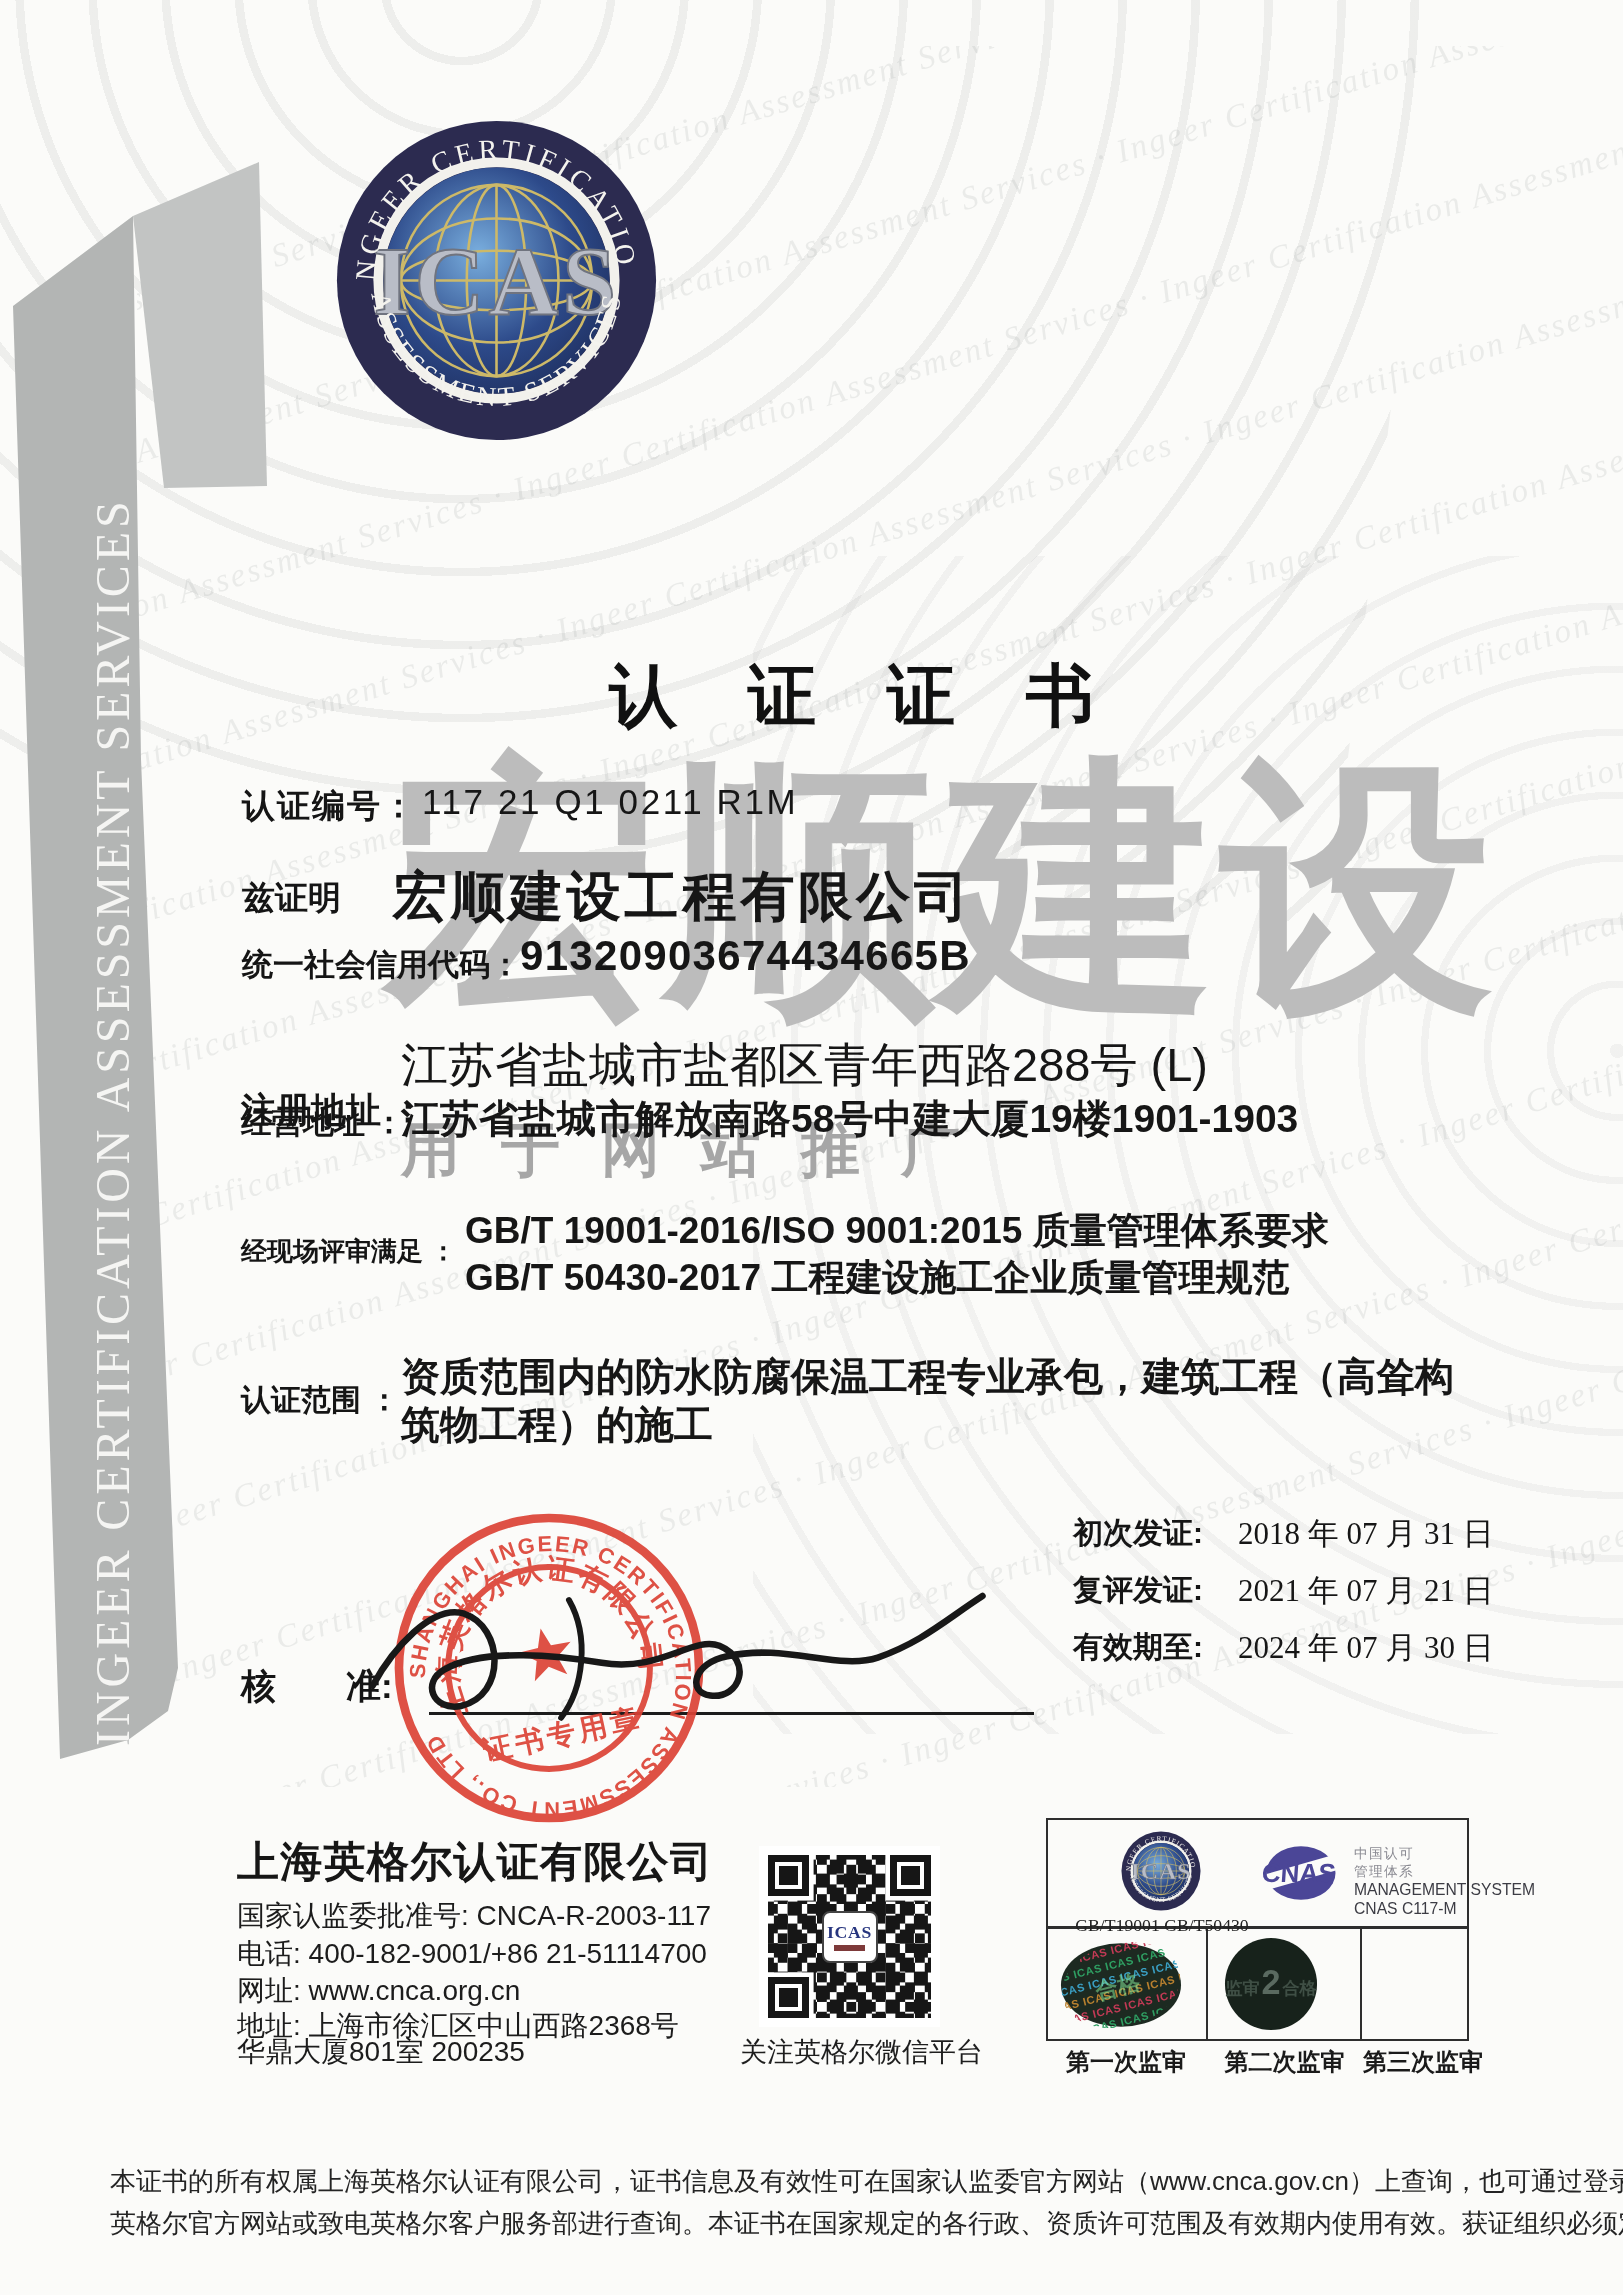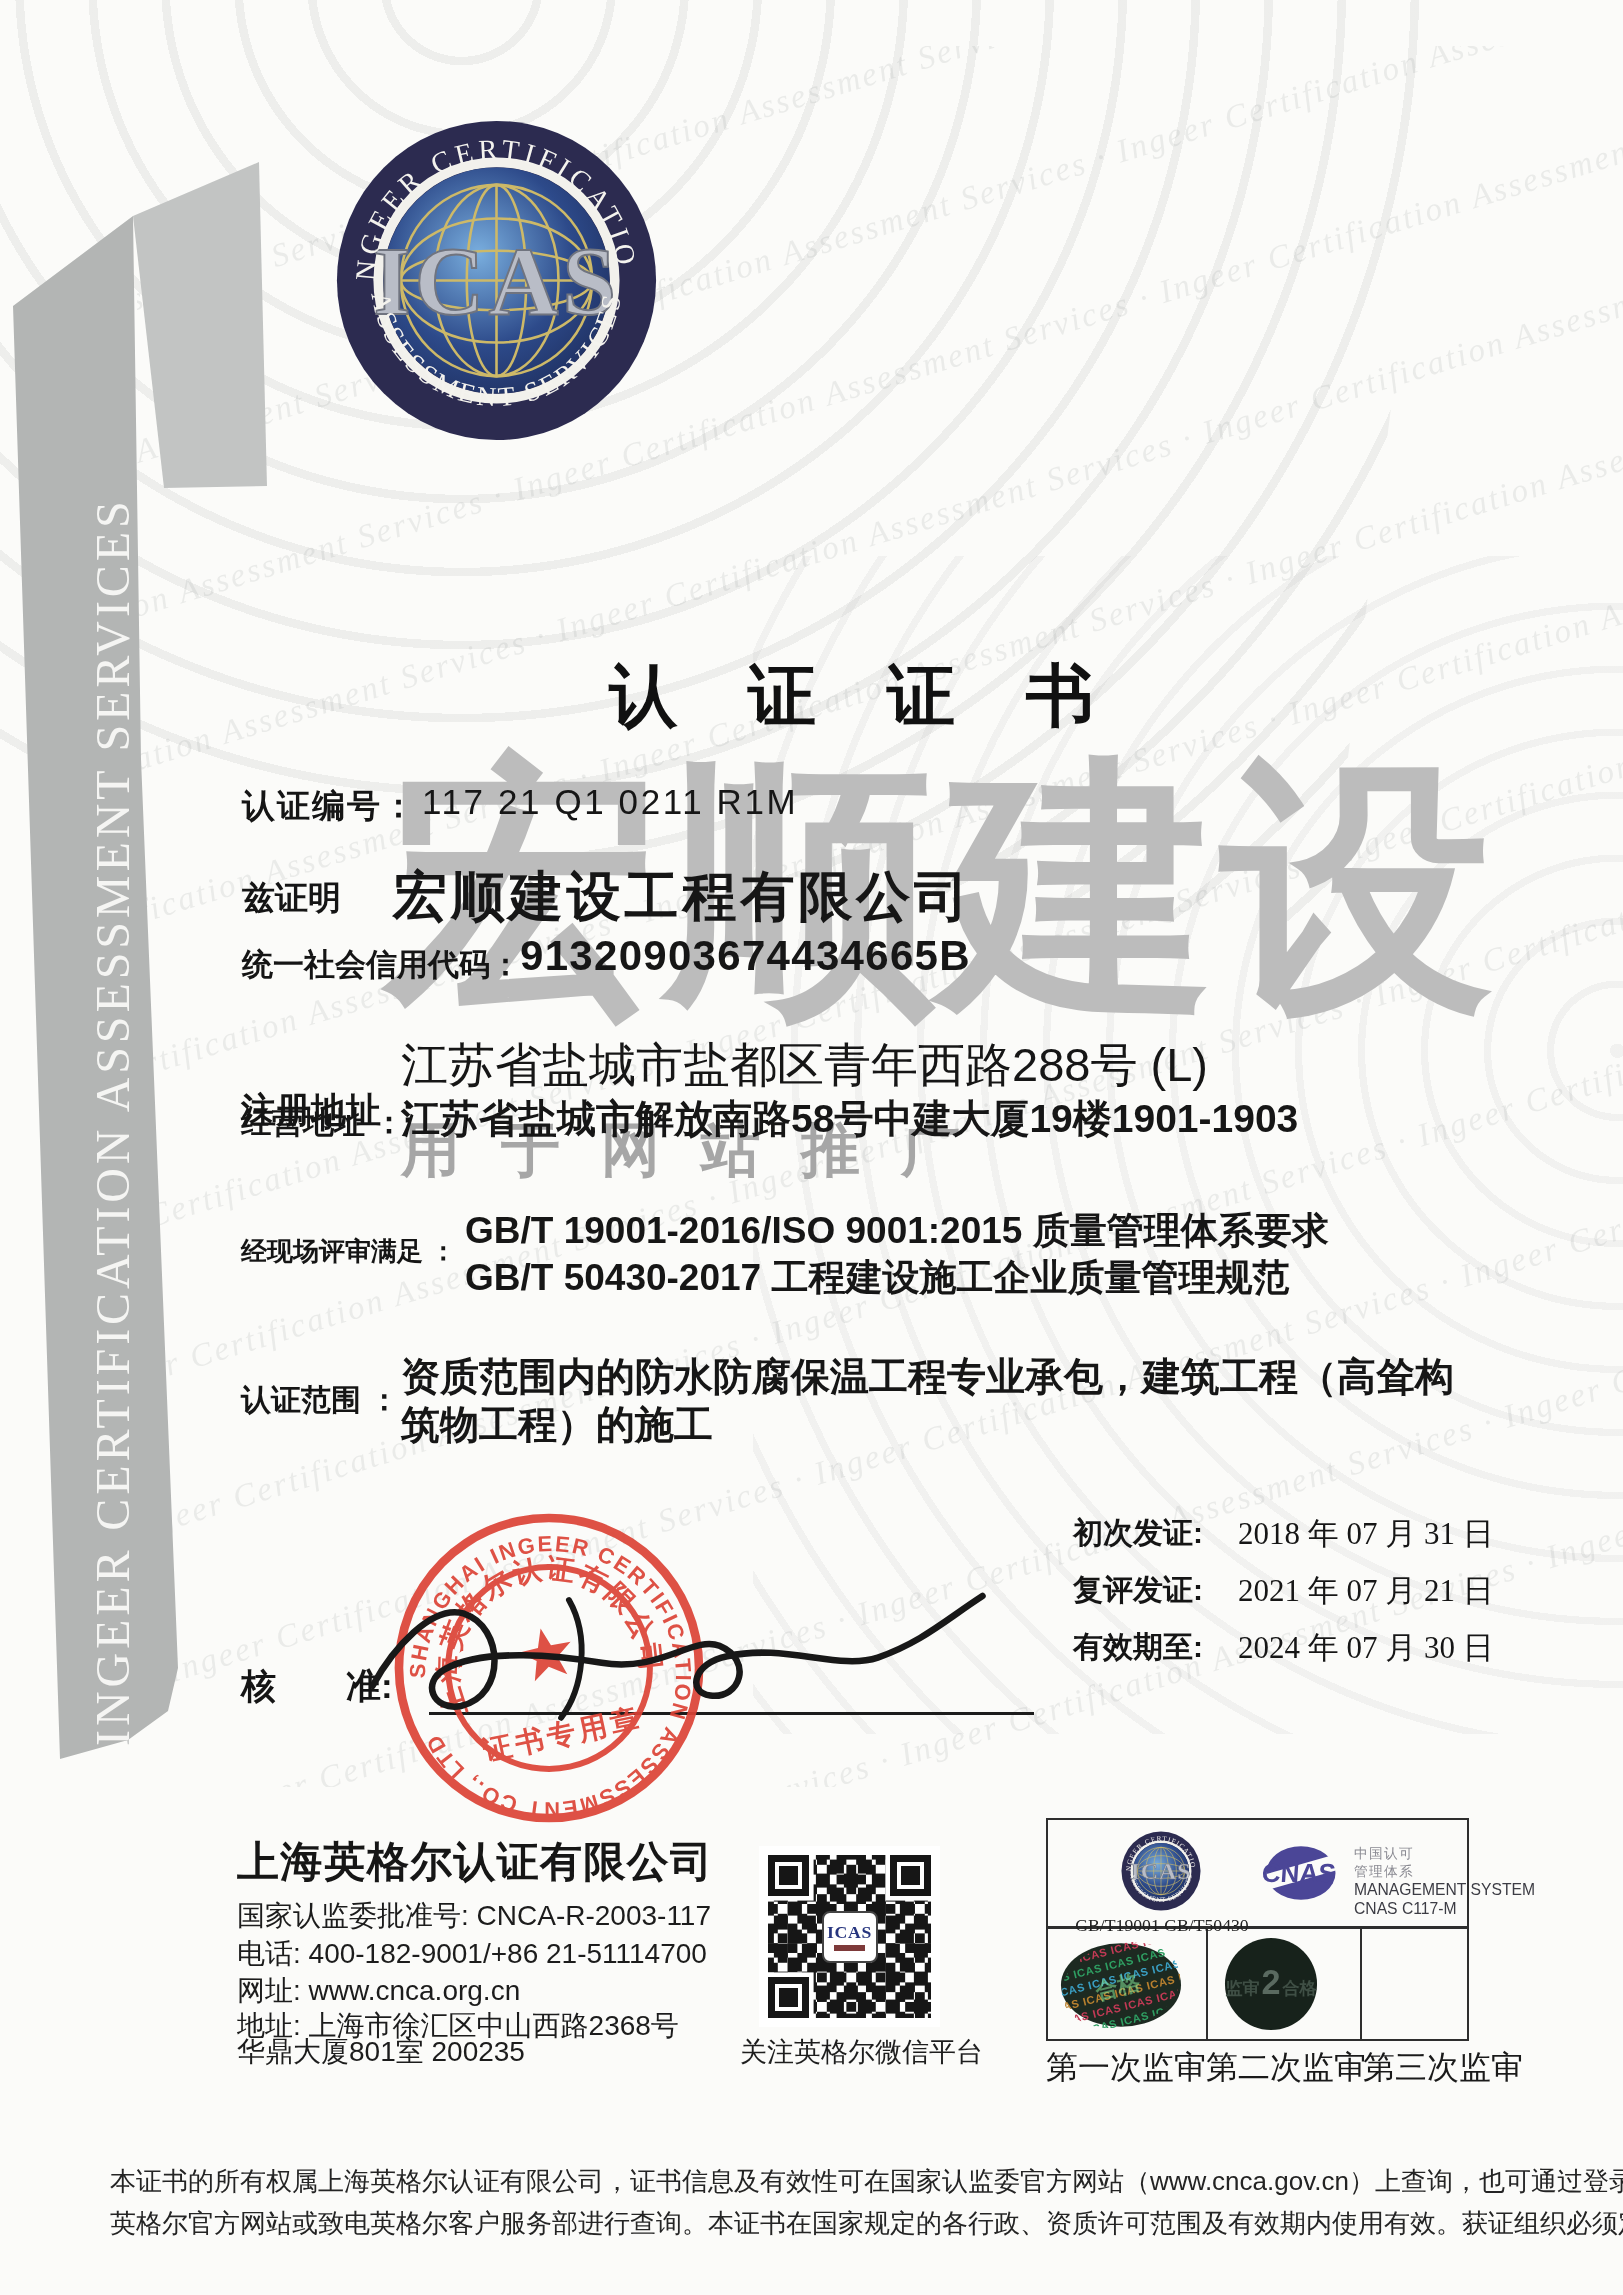--- a/index.html
+++ b/index.html
@@ -61,21 +61,21 @@
   .qr-badge .bar{width:31px;height:5.9px;background:#7e3a3a;margin-top:2px;}
   .qr-caption{left:740px;top:2034px;width:223px;text-align:center;font-size:27px;color:#1e1e1e;}
   
   .acc-table{left:1046px;top:1818px;width:423px;height:223px;border:2.6px solid #2e2e2e;box-sizing:border-box;}
   .acc-top{position:absolute;left:0;top:0;right:0;height:106px;border-bottom:3.3px solid #2e2e2e;}
   .acc-bottom{position:absolute;left:0;top:109px;right:0;bottom:0;display:flex;}
   .acc-cell{position:relative;height:100%;box-sizing:border-box;}
   .acc-cell.c1{width:160px;border-right:2.6px solid #2e2e2e;}
   .acc-cell.c2{width:154px;border-right:2.6px solid #2e2e2e;}
   .acc-cell.c3{flex:1;}
-  .audit-label{top:2046px;text-align:center;font-size:32px;font-weight:400;color:#1a1a1a;}
+  .audit-label{top:2046px;text-align:center;font-size:24px;font-weight:700;color:#1a1a1a;}
   .cnas-txt{line-height:1;}
   .cnas-txt .cn{font-size:13.7px;color:#8a8a92;margin-bottom:3.9px;letter-spacing:1.3px;}
   .cnas-txt .en{font-size:15.7px;color:#3c3c44;margin-bottom:3.3px;letter-spacing:0px;}
   .legal{left:110px;top:2160px;width:1505px;font-size:26px;line-height:42px;color:#242424;}
   .legal div{white-space:nowrap;}
   .footer-line{font-size:28px;font-weight:500;color:#1c1c1c;}
 </style>
 </head>
 <body>
 

